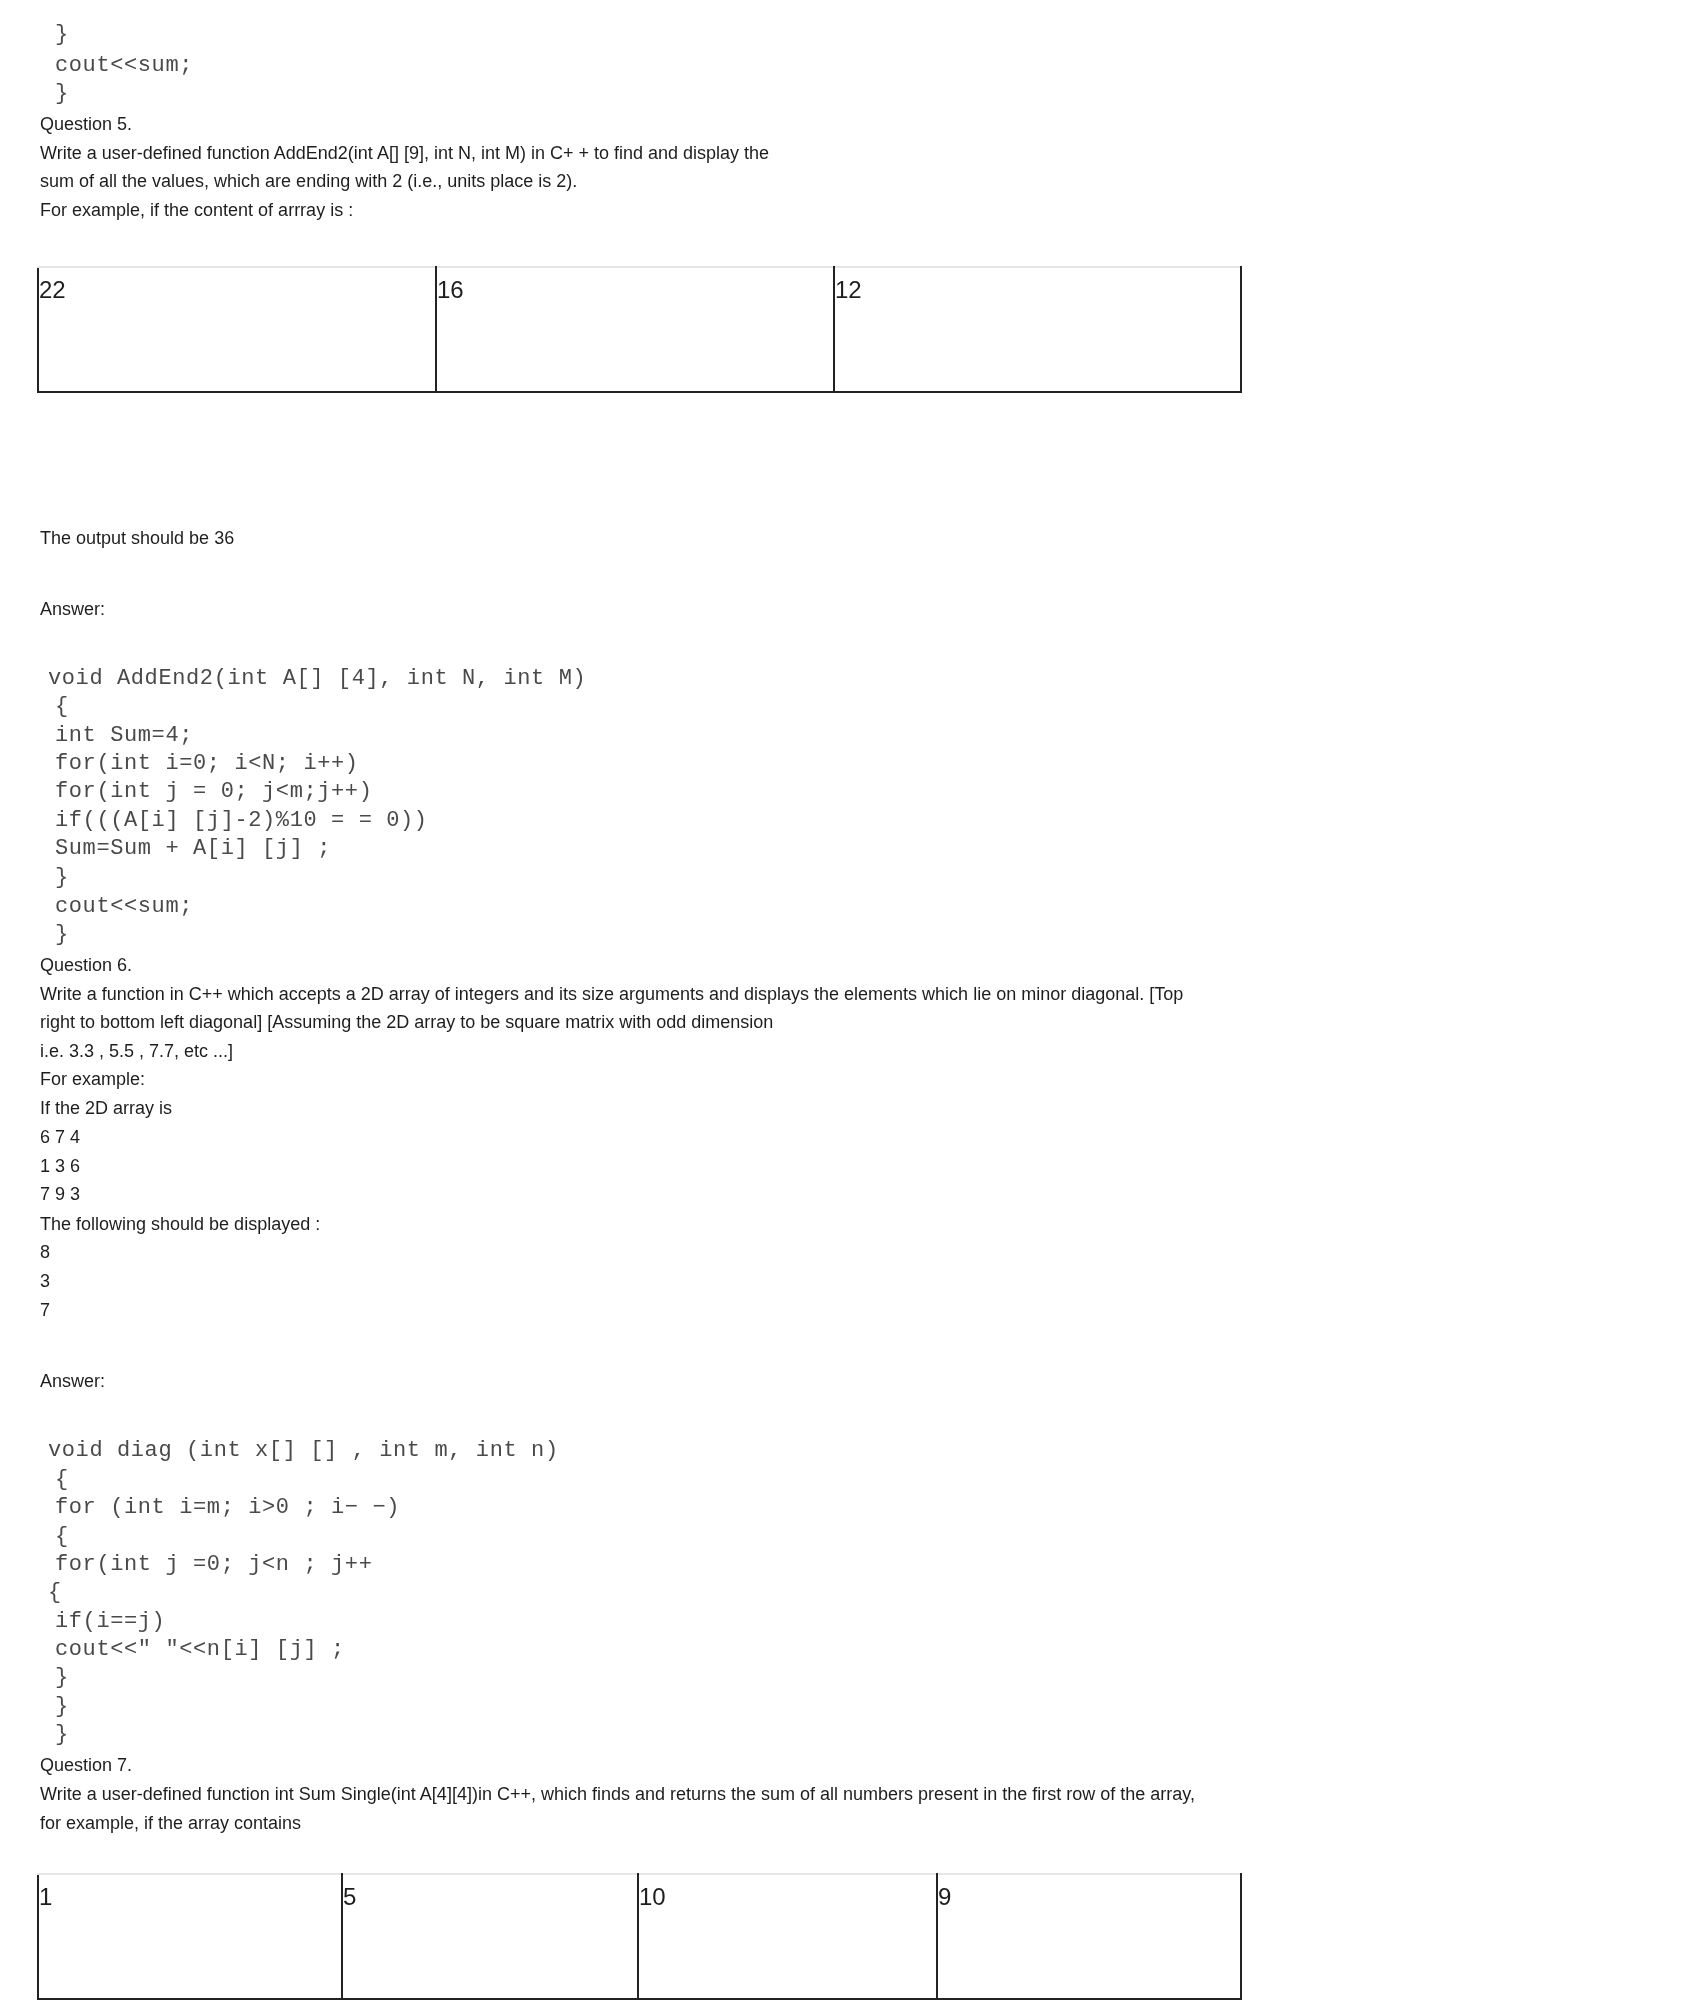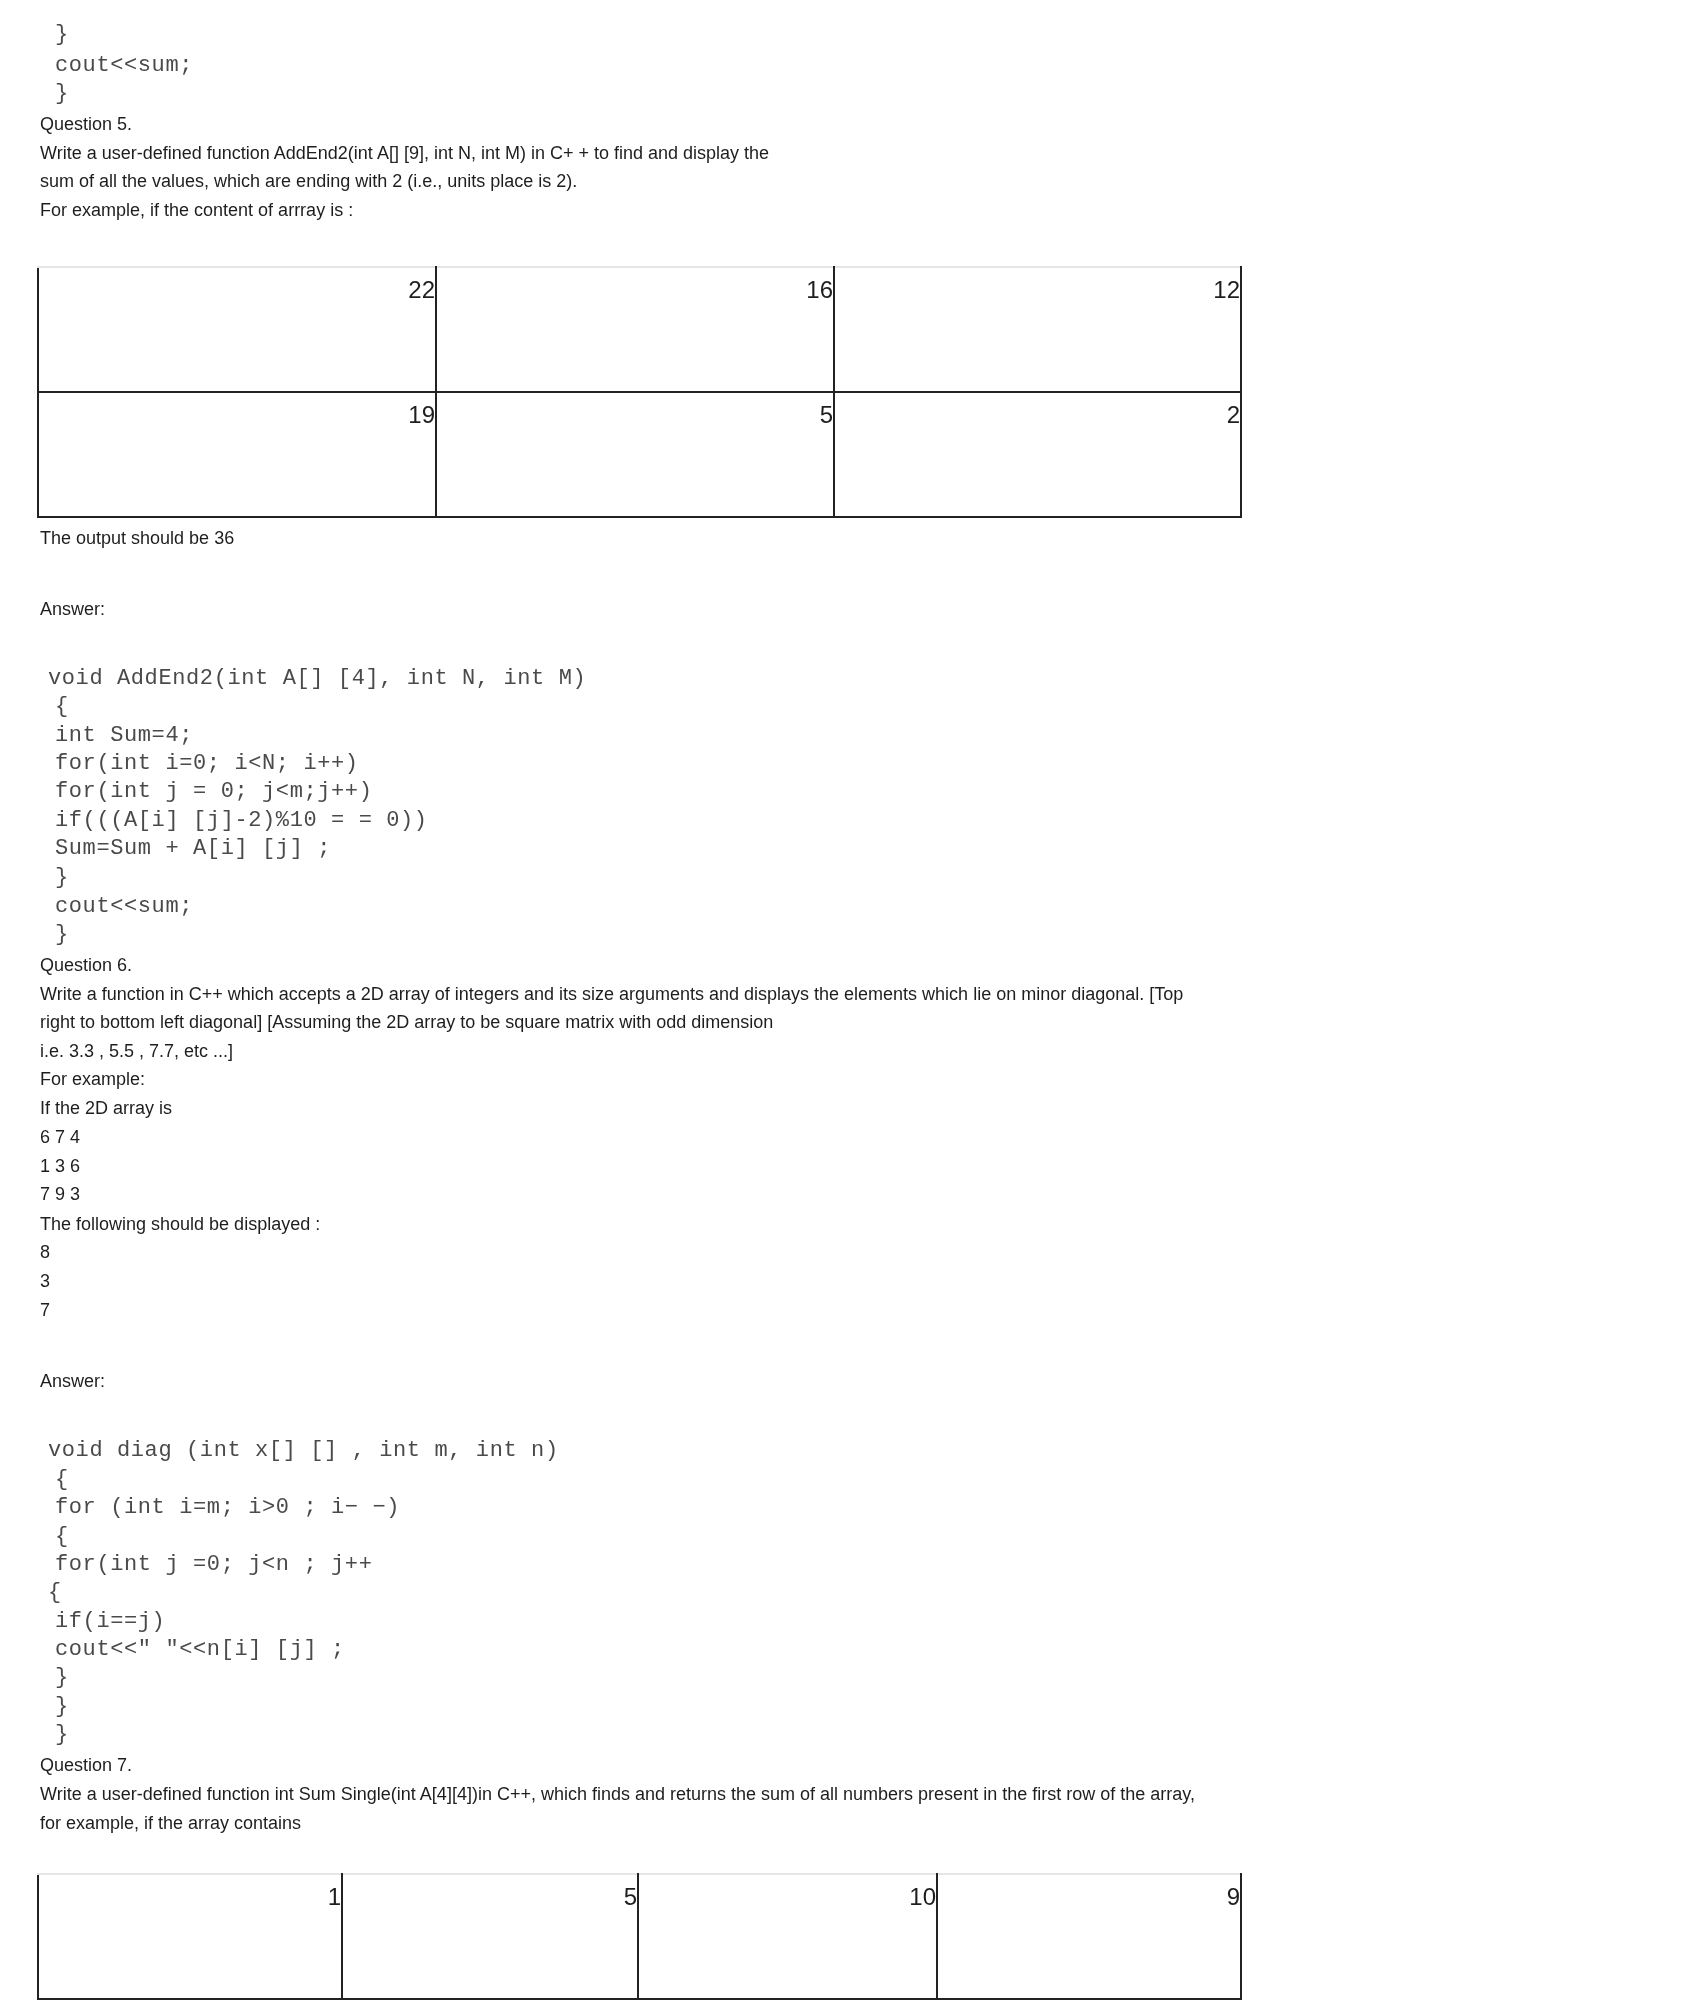--- a/index.html
+++ b/index.html
@@ -3,21 +3,21 @@
 <meta charset="utf-8">
 <style>
   html, body { margin:0; padding:0; background:#ffffff; }
   body { width:1700px; height:2012px; position:relative; overflow:hidden; }
   .ln { position:absolute; left:40px; white-space:pre; line-height:28px; height:28px; transform:translateY(-50%); }
   .prose { font-family:"Liberation Sans", sans-serif; font-size:18px; color:#1e1e1e; }
   .code { font-family:"Liberation Mono", monospace; font-size:22px; color:#4a4a4a; letter-spacing:0.6px; }
   .code.i1 { left:55px; }
   .code.i0 { left:48px; }
   .grid { position:absolute; left:37px; width:1203px; border-collapse:collapse; table-layout:fixed; }
-  .grid td { border:2px solid #222; vertical-align:top; text-align:right; padding:0; height:123px;
+  .grid td { border:2px solid #222; vertical-align:top; text-align:left; padding:0; height:123px;
              font-family:"Liberation Sans", sans-serif; font-size:24px; color:#1e1e1e; }
   .grid td span { display:block; margin-top:8px; }
   .grid tr:first-child td { border-top:2px solid #e6e6e6; }
   #t1 { top:266px; }
   #t2 { top:1873px; }
   #t1 col.c1 { width:398px; } #t1 col.c2 { width:398px; } #t1 col.c3 { width:407px; }
   #t2 col.d1 { width:304px; } #t2 col.d2 { width:296px; } #t2 col.d3 { width:299px; } #t2 col.d4 { width:304px; }
 </style>
 </head>
 <body>
@@ -40,31 +40,20 @@
   <tbody>
       <tr>
     <td>
           <span>22</span>
         </td>
     <td>
           <span>16</span>
         </td>
     <td>
           <span>12</span>
-        </td>
-  </tr>
-  <tr>
-    <td>
-          <span>19</span>
-        </td>
-    <td>
-          <span>5</span>
-        </td>
-    <td>
-          <span>2</span>
         </td>
   </tr>
 </tbody>
   </table>
 
 <div class="ln prose" style="top:538px">The output should be 36</div>
 <div class="ln prose" style="top:609px">Answer:</div>
 
 <div class="ln code i0" style="top:679px">void AddEnd2(int A[] [4], int N, int M)</div>
 <div class="ln code i1" style="top:707px">{</div>

